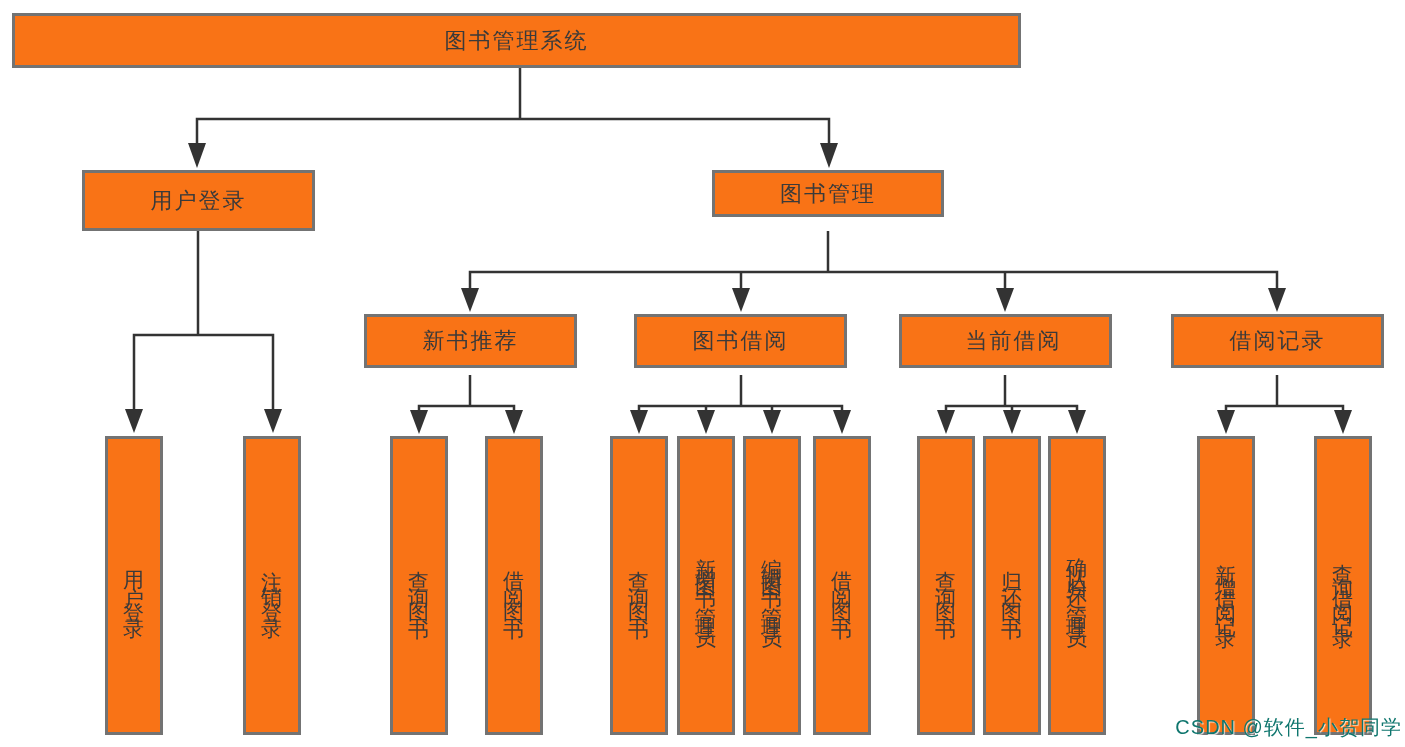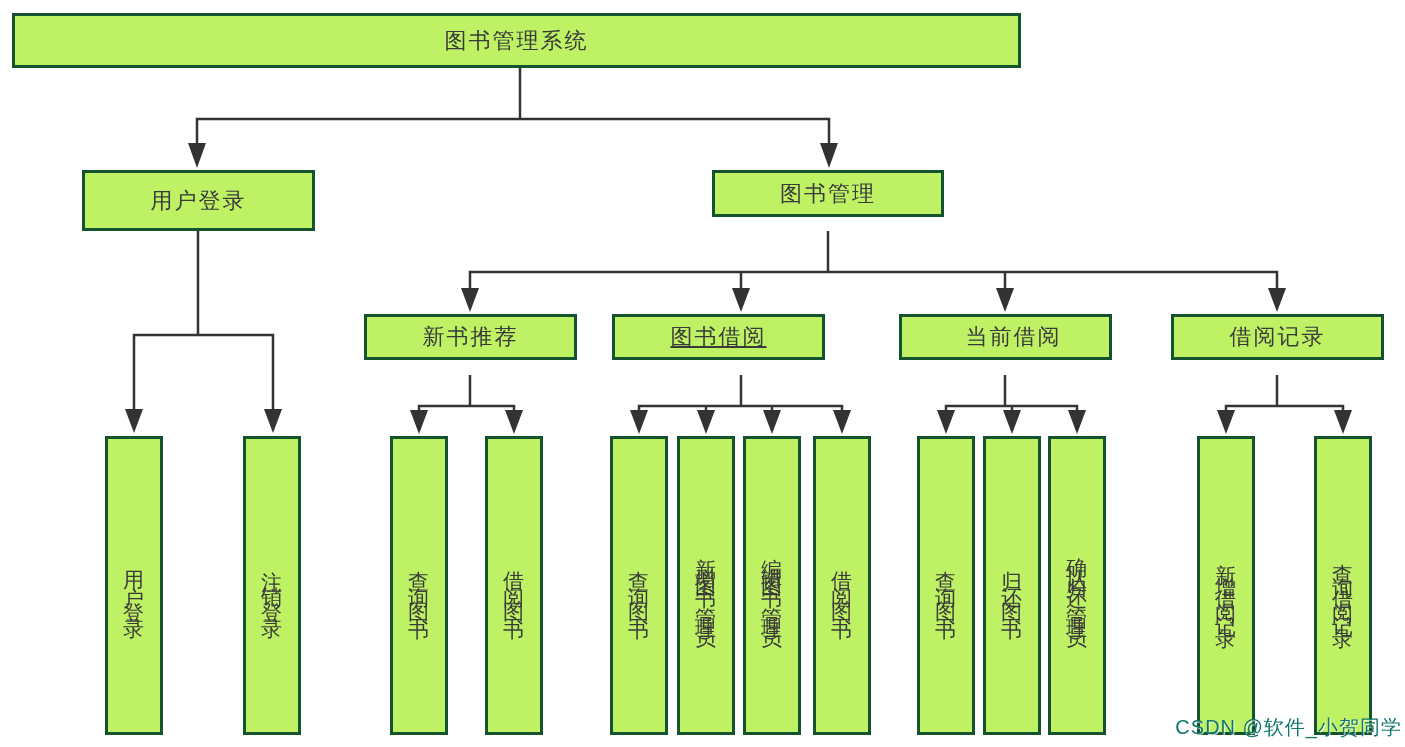--- a/index.html
+++ b/index.html
@@ -14,39 +14,39 @@
   }
   #connectors {
     position: absolute;
     left: 0; top: 0;
     width: 1405px; height: 747px;
     z-index: 0;
   }
   .box {
     position: absolute;
     box-sizing: border-box;
-    background: #bef264;
-    border: 3px solid #14532d;
+    background: #f97316;
+    border: 3px solid #737373;
     display: flex;
     align-items: center;
     justify-content: center;
     z-index: 1;
   }
   .hlabel {
     font-size: 22px;
     letter-spacing: 2px;
     color: #3a3a3a;
     white-space: nowrap;
   }
   .root-box   { left: 12px;  top: 13px;  width: 1009px; height: 55px; }
   .l2-0       { left: 82px;  top: 170px; width: 233px;  height: 61px; }
   .l2-1       { left: 712px; top: 170px; width: 232px;  height: 47px; }
-  .l3         { top: 314px;  width: 213px; height: 46px; }
+  .l3         { top: 314px;  width: 213px; height: 54px; }
   .l3-0 { left: 364px; }
-  .l3-1 { left: 612px; text-decoration: underline; }
+  .l3-1 { left: 634px; }
   .l3-2 { left: 899px; padding-left: 16px; }
   .l3-3 { left: 1171px; }
   .leaf {
     top: 436px;
     width: 58px;
     height: 299px;
   }
   .vtext {
     writing-mode: vertical-rl;
     text-orientation: mixed;

